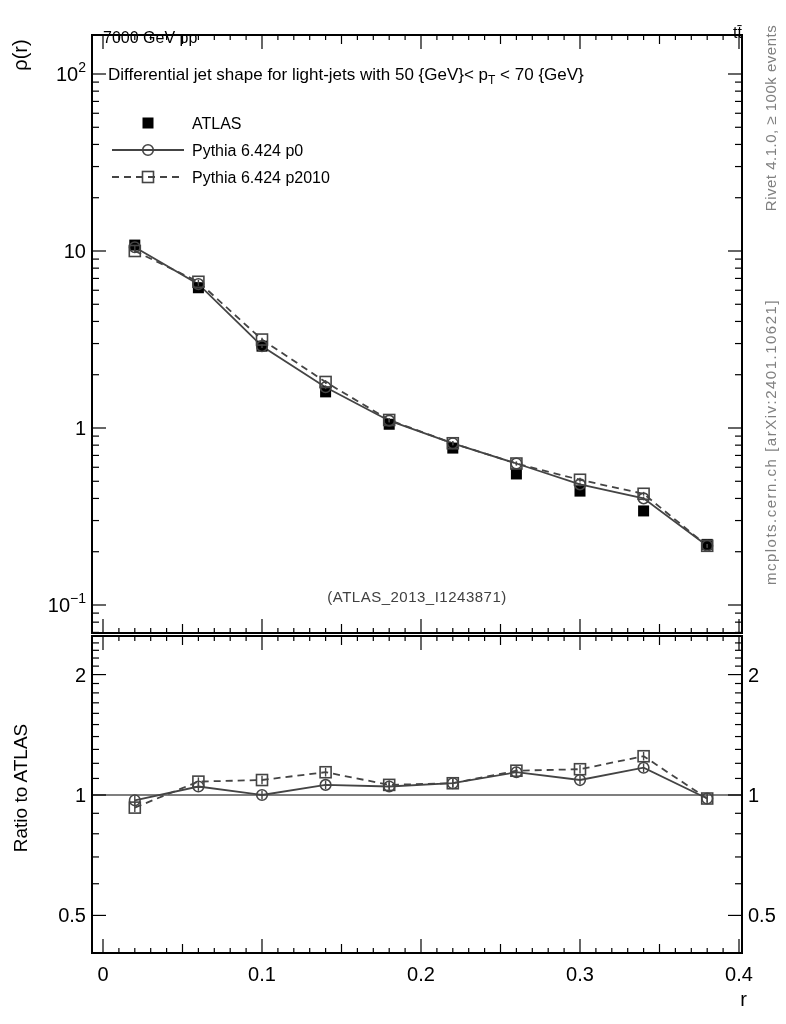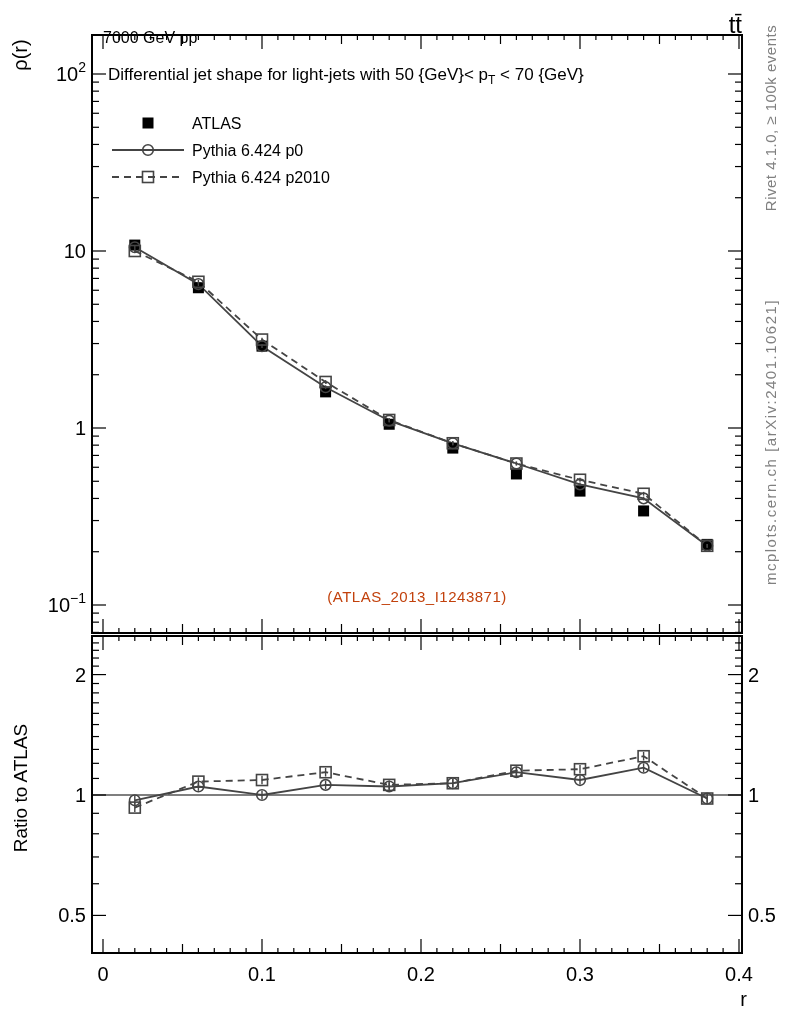--- a/index.html
+++ b/index.html
@@ -1,28 +1,28 @@
 <!DOCTYPE html>
 <html><head>
 <meta charset="utf-8">
 <style>
   html,body{margin:0;padding:0;background:#fff;}
   .page{position:relative;width:786px;height:1024px;background:#fff;overflow:hidden;
         font-family:"Liberation Sans","DejaVu Sans",sans-serif;color:#000;}
   .abs{position:absolute;white-space:nowrap;}
   .hdr-left{left:103px;top:21px;font-size:16px;margin-top:8px;}
-  .hdr-right{right:44px;top:11px;font-size:24px;}
+  .hdr-right{right:44px;top:24px;font-size:16px;}
   .plot-title{left:108px;top:65px;font-size:17px;}
   .plot-title .sub{font-size:12px;position:relative;top:4px;}
   .ylab-main{left:20px;top:55px;font-size:20px;transform:translate(-50%,-50%) rotate(-90deg);}
   .ylab-ratio{left:21px;top:788px;font-size:19px;transform:translate(-50%,-50%) rotate(-90deg);}
   .note{color:#808080;font-size:15px;transform:translate(-50%,-50%) rotate(-90deg);}
   .note-rivet{left:770px;top:118px;letter-spacing:0.5px;}
   .note-mcplots{left:770px;top:442px;letter-spacing:1.5px;}
-  .watermark{left:417px;top:596px;font-size:15px;color:#c2410c;transform:translate(-50%,-50%);letter-spacing:0.5px;}
+  .watermark{left:417px;top:596px;font-size:15px;color:#404040;transform:translate(-50%,-50%);letter-spacing:0.5px;}
   svg{position:absolute;left:0;top:0;}
 </style>
 </head>
 <body>
 
 <div class="page">
 
   <svg id="chart-svg" width="786" height="1024" viewBox="0 0 786 1024">
       <g stroke="#000" stroke-width="2" fill="none">
         <rect x="92" y="35" width="650" height="598"></rect>

